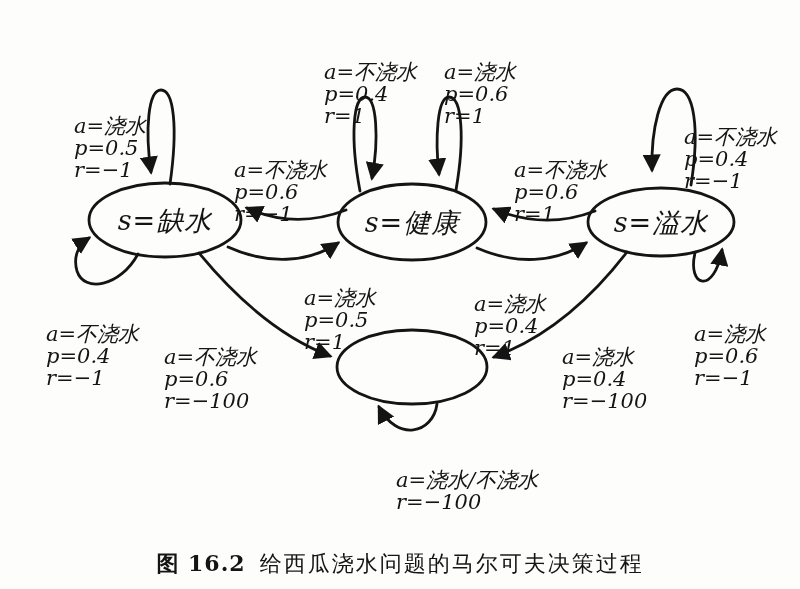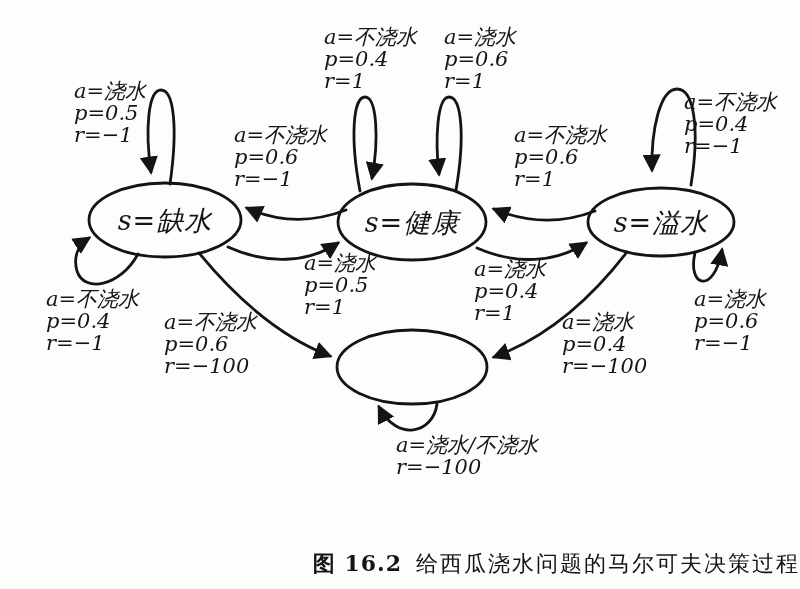--- a/index.html
+++ b/index.html
@@ -19,25 +19,26 @@
     font-style: italic;
     white-space: nowrap;
     letter-spacing: 1px;
   }
   .elabel {
     position: absolute;
     font-size: 21px;
     font-style: italic;
     line-height: 22px;
     white-space: nowrap;
+    margin-top: 35px;
   }
   .caption {
     position: absolute;
     left: 0; right: 0; top: 549px;
-    text-align: right;
+    text-align: center;
     font-size: 22px;
     letter-spacing: 2px;
     font-family: "DejaVu Serif", serif;
   }
   .caption .cap-label { font-weight: bold; margin-right: 14px; letter-spacing: 1px; }
 </style>
 </head>
 <body>
 
 <div class="page">

